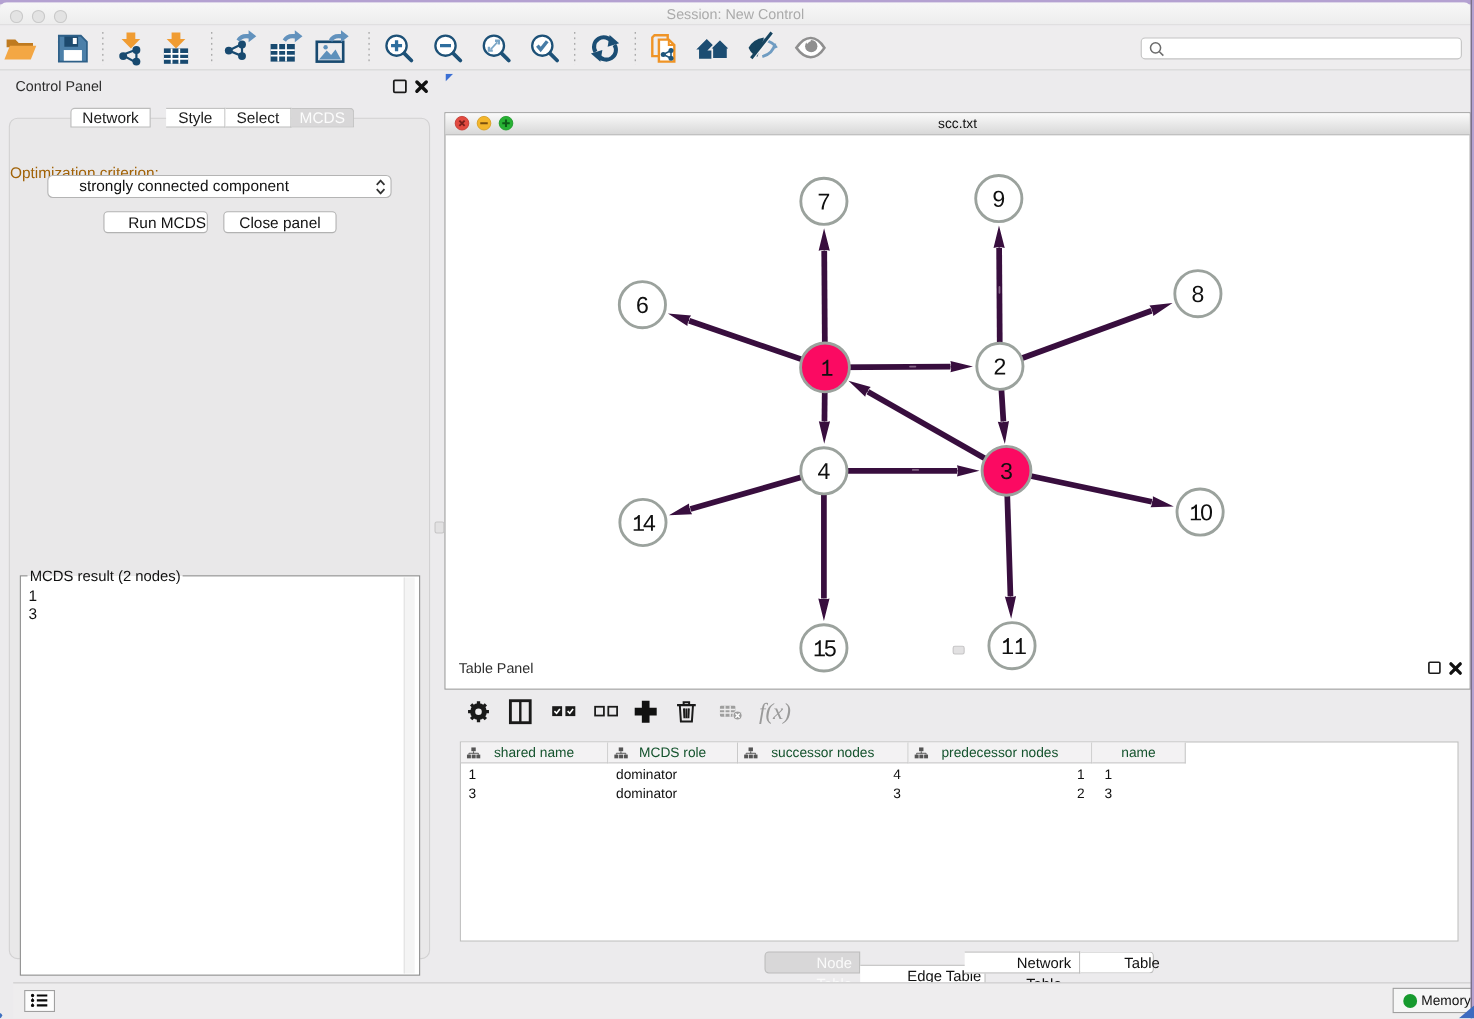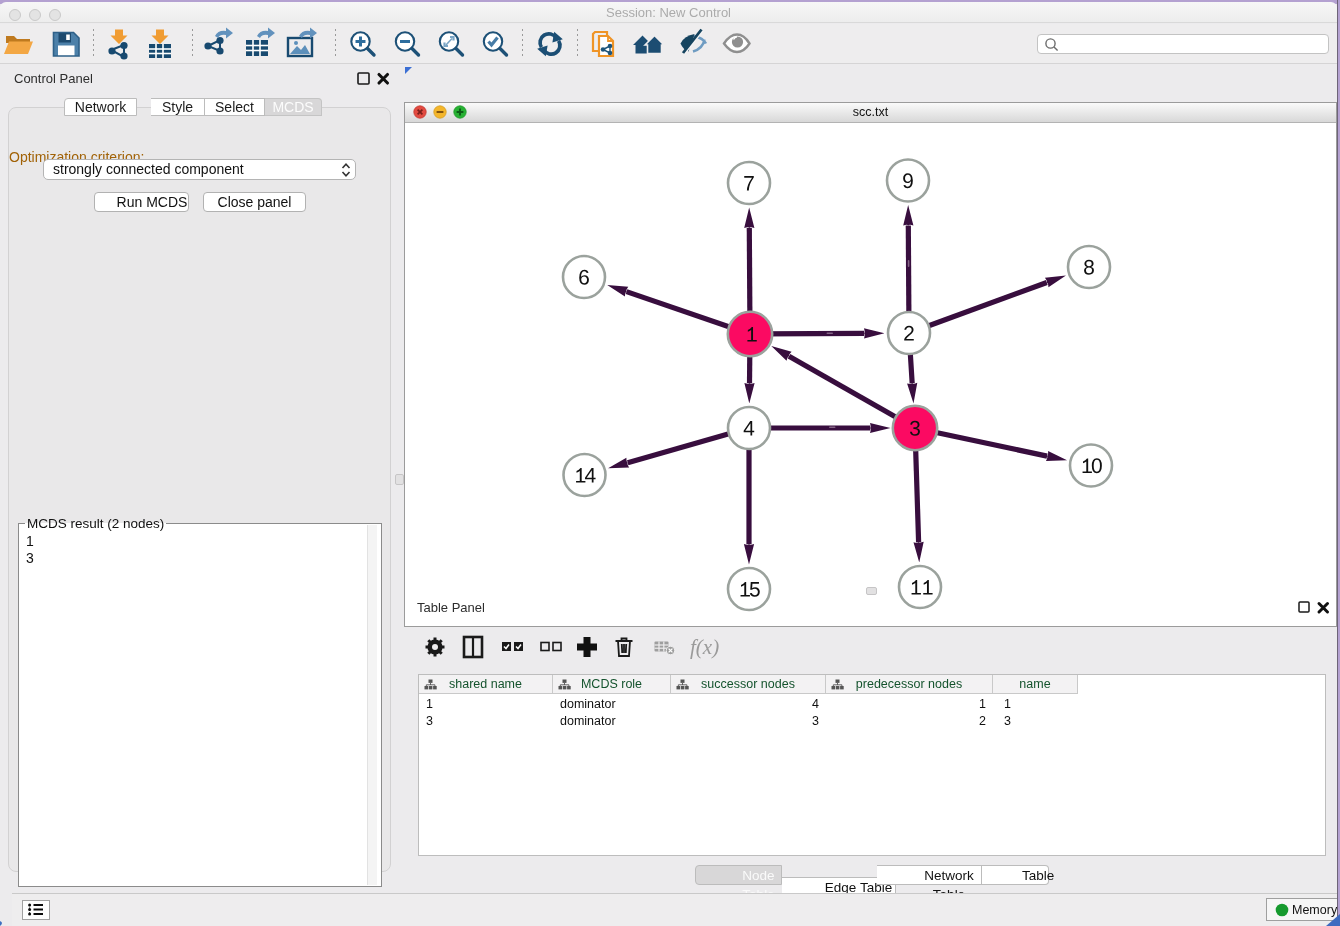--- a/index.html
+++ b/index.html
@@ -30,21 +30,21 @@
   
   #cp-title { left:14px; top:71px; font-size:13px; color:#2d2d2d; }
   #cp-inner { left:8px; top:107px; width:383px; height:765px; background:#e9e8e9;
               border:1px solid #d2d1d2; border-radius:8px; }
   .tab { position:absolute; top:98px; height:18px; background:#fff; border:1px solid #bcbcbc;
          font-size:14px; color:#1c1c1c; text-align:center; line-height:17px; }
   .tabsel { background:#d8d7d8; color:#fcfcfc; border-color:#c4c4c4; }
 
   #opt-label { left:9px; top:149px; width:382px; text-align:left; font-size:14px; color:#a16207; }
   #dropdown { left:43px; top:159px; width:313px; height:21px; background:#fff; border:1px solid #b4b4b4;
-              border-radius:5px; font-size:14px; color:#111; line-height:19px; padding-left:9px; }
+              border-radius:5px; font-size:14px; color:#111; line-height:19px; padding-left:28px; }
   .btn { position:absolute; height:20px; background:#fff; border:1px solid #b2b2b2; border-radius:4px;
          font-size:14px; color:#111; text-align:center; line-height:18px; }
 
   #fieldset { left:18px; top:501px; width:364px; height:364px; border:1px solid #8b8b8b; background:#fff;margin-top:22px; }
   #fieldset-legend { position:absolute; left:6px; top:-8px; background:linear-gradient(#e9e8e9 50%, #ffffff 50%); padding:0 2px;
                      font-size:13.5px; color:#111; }
   #fs-scroll { position:absolute; right:4px; top:1px; width:10px; height:360px; background:#f4f4f4;
                border-left:1px solid #e2e2e2; }
 
   

